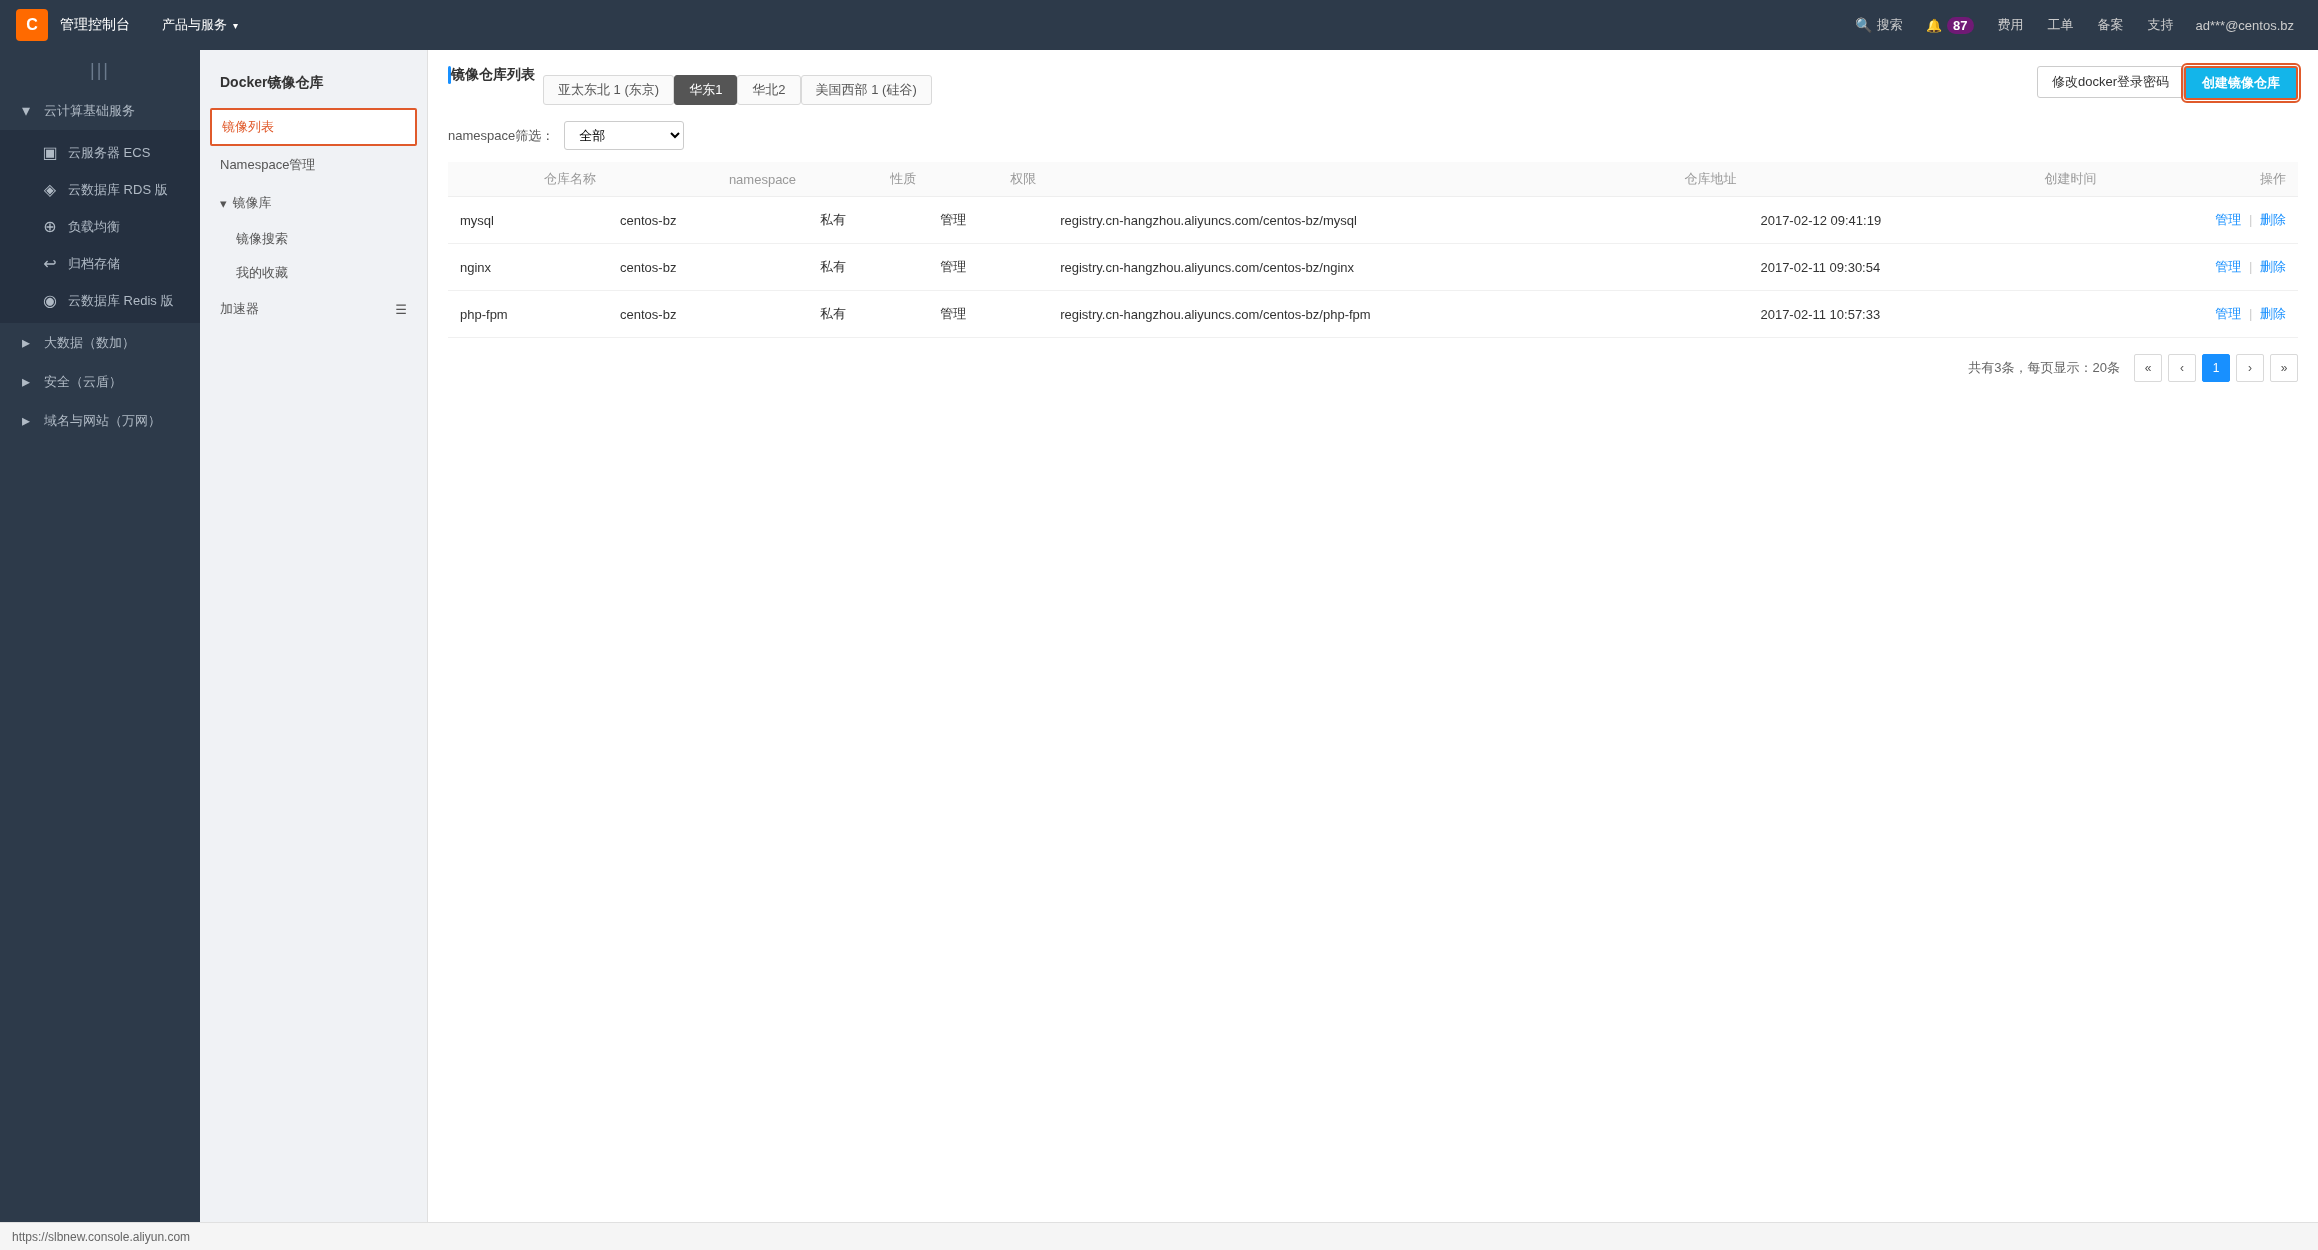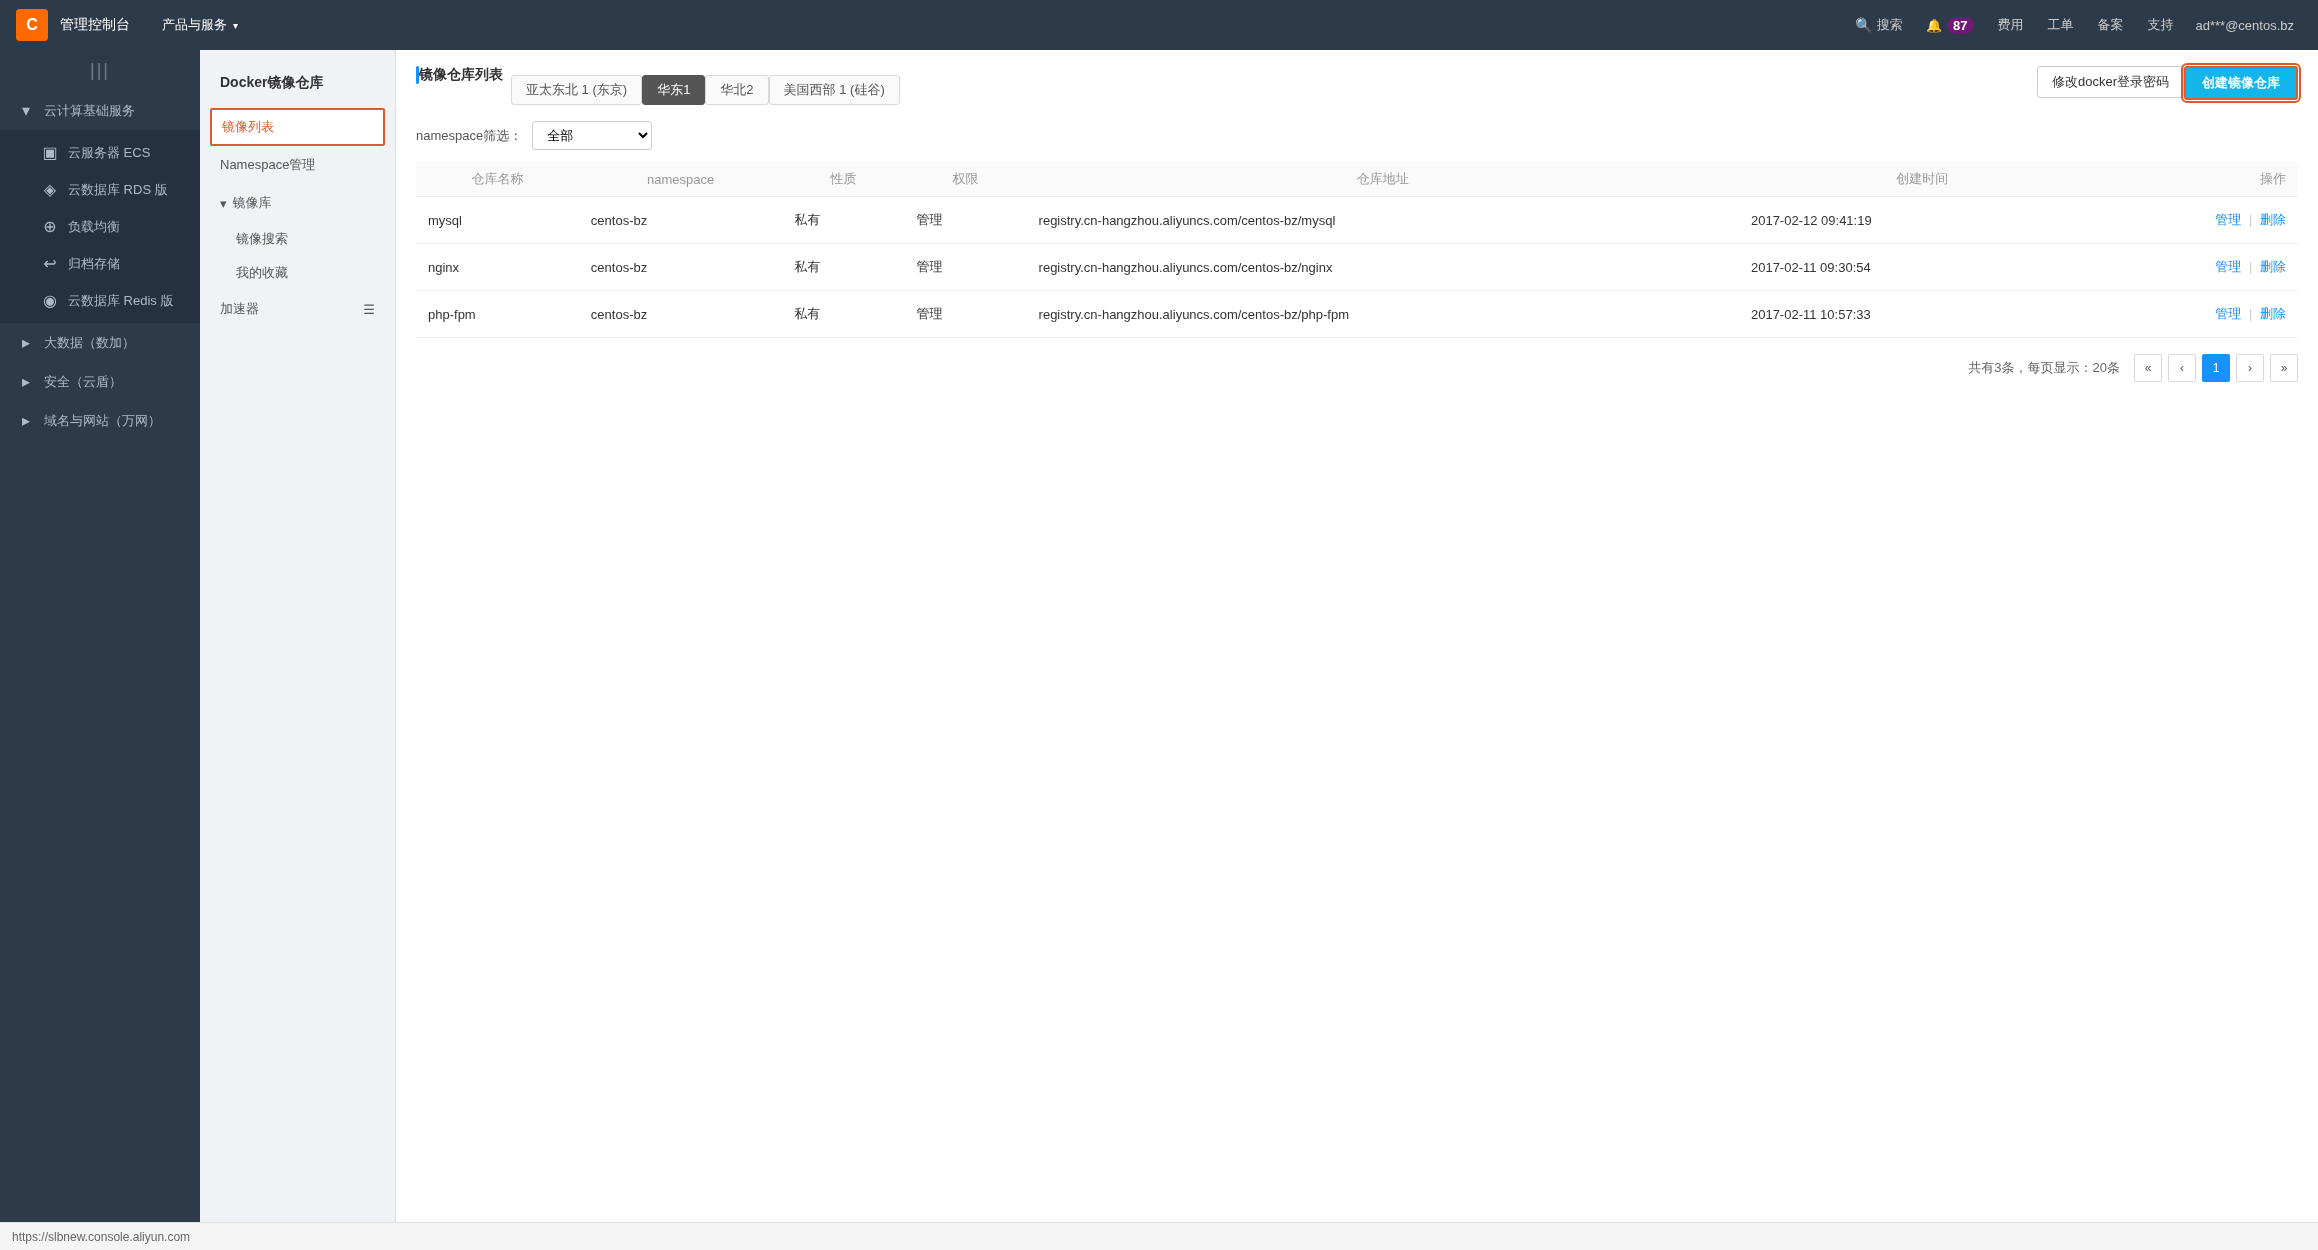--- a/index.html
+++ b/index.html
@@ -102,21 +102,21 @@
 
     
     .content-area {
       display: flex;
       flex: 1;
       overflow: hidden;
     }
 
     
     .docker-sidebar {
-      width: 196px;
+      width: 228px;
       background: #f0f2f5;
       border-right: 1px solid #e0e0e0;
       flex-shrink: 0;
       padding: 16px 0;
     }
     .docker-sidebar .docker-title {
       font-size: 14px; font-weight: bold; color: #333;
       padding: 8px 20px 16px;
     }
     .docker-menu-item {
@@ -207,21 +207,21 @@
       font-size: 13px; background: white; cursor: pointer;
       appearance: auto;
       min-width: 120px;
     }
 
     
     .repo-table {
       width: 100%; border-collapse: collapse; font-size: 13px;
     }
     .repo-table th {
-      text-align: center; color: #999; font-weight: normal;
+      text-align: right; color: #999; font-weight: normal;
       padding: 8px 12px; border-bottom: 1px solid #eee;
       background: #fafafa;
     }
     .repo-table td {
       padding: 14px 12px; border-bottom: 1px solid #f0f0f0;
       color: #333;
     }
     .repo-table .col-name { min-width: 80px; }
     .repo-table .col-ns { min-width: 100px; }
     .repo-table .col-type { min-width: 60px; }

